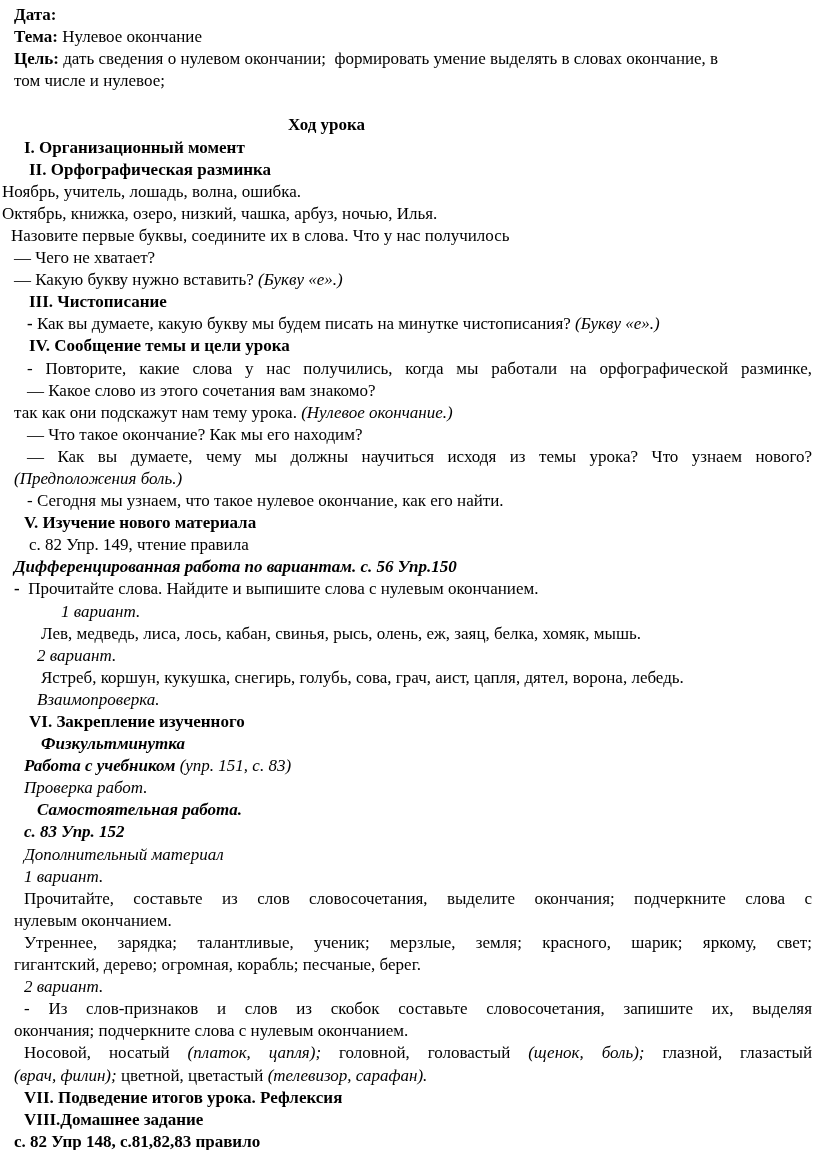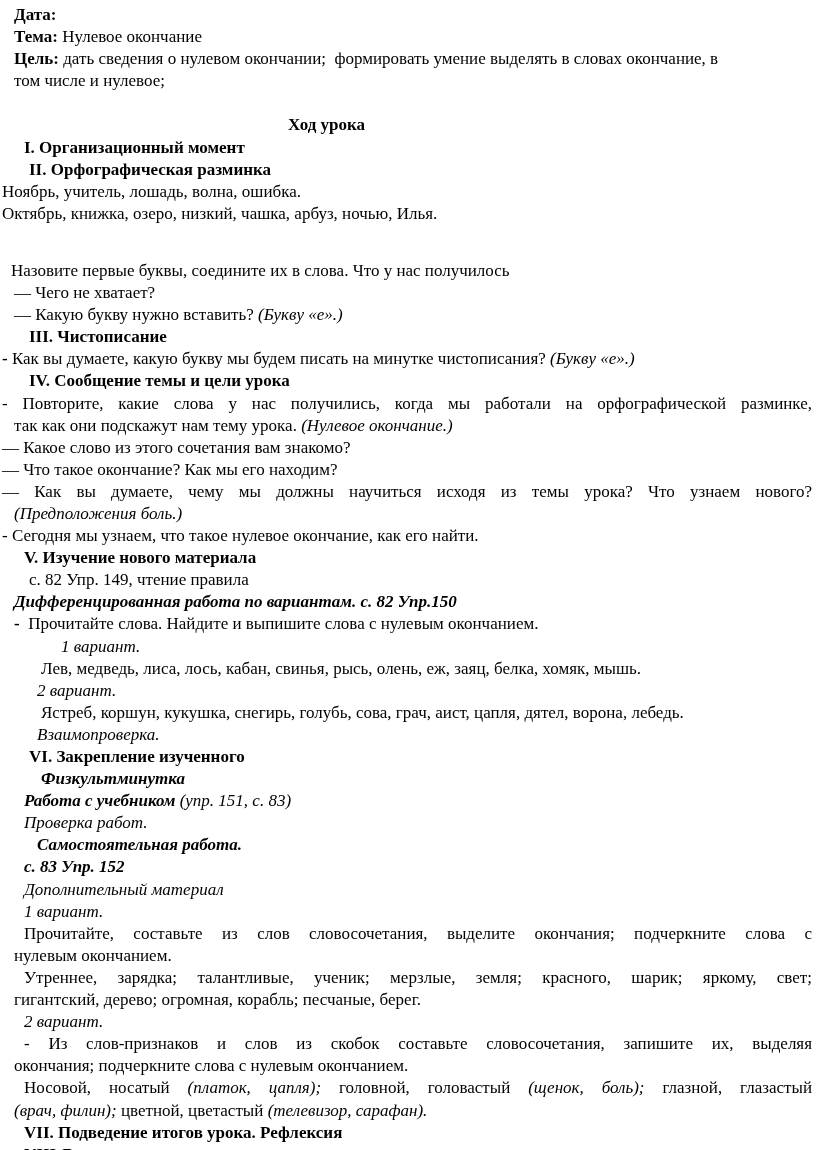--- a/index.html
+++ b/index.html
@@ -20,22 +20,22 @@
   }
   .line.j {                    
     white-space: normal;
     text-align: justify;
     text-align-last: justify;
     padding-right: 2px;
   }
   
   .i0  { padding-left: 14px; }
   .i1  { padding-left: 2px; }
-  .i1b { padding-left: 11px; margin-top: 35px; }
-  .i2  { padding-left: 2px; }
+  .i1b { padding-left: 11px; }
+  .i2  { padding-left: 14px; margin-left: 13px; }
   .i3  { padding-left: 29px; }
   .i4  { padding-left: 24px; }
   .i5  { padding-left: 37px; }
   .i6  { padding-left: 41px; }
   .i7  { padding-left: 61px; }
   .hod { padding-left: 288px; }  
   .f-b  { font-weight: 700; }
   .f-i  { font-style: italic; }
   .f-bi { font-weight: 700; font-style: italic; }
 </style>
@@ -53,29 +53,29 @@
     <div class="line i3"><span class="f-b">II. Орфографическая разминка</span></div>
     <div class="line i1"><span>Ноябрь, учитель, лошадь, волна, ошибка.</span></div>
     <div class="line i1"><span>Октябрь, книжка, озеро, низкий, чашка, арбуз, ночью, Илья.</span></div>
     <div class="line i1b"><span>Назовите первые буквы, соедините их в слова. Что у нас получилось</span></div>
     <div class="line i0"><span>— Чего не хватает?</span></div>
     <div class="line i0"><span>— Какую букву нужно вставить? </span><span class="f-i">(Букву «е».)</span></div>
     <div class="line i3"><span class="f-b">III. Чистописание</span></div>
     <div class="line i2"><span class="f-b">- </span><span>Как вы думаете, какую букву мы будем писать на минутке чистописания? </span><span class="f-i">(Букву «е».)</span></div>
     <div class="line i3"><span class="f-b">IV. Сообщение темы и цели урока</span></div>
     <div class="line i2 j"><span>- Повторите, какие слова у нас получились, когда мы работали на орфографической разминке,</span></div>
+    <div class="line i2"><span>— Какое слово из этого сочетания вам знакомо?</span></div>
     <div class="line i0"><span>так как они подскажут нам тему урока. </span><span class="f-i">(Нулевое окончание.)</span></div>
-    <div class="line i2"><span>— Какое слово из этого сочетания вам знакомо?</span></div>
     <div class="line i2"><span>— Что такое окончание? Как мы его находим?</span></div>
     <div class="line i2 j"><span>— Как вы думаете, чему мы должны научиться исходя из темы урока? Что узнаем нового?</span></div>
     <div class="line i0"><span class="f-i">(Предположения боль.)</span></div>
     <div class="line i2"><span>- Сегодня мы узнаем, что такое нулевое окончание, как его найти.</span></div>
     <div class="line i4"><span class="f-b">V. Изучение нового материала</span></div>
     <div class="line i3"><span>с. 82 Упр. 149, чтение правила</span></div>
-    <div class="line i0"><span class="f-bi">Дифференцированная работа по вариантам. с. 82 Упр.150</span></div>
+    <div class="line i0"><span class="f-bi">Дифференцированная работа по вариантам. с. 56 Упр.150</span></div>
     <div class="line i0"><span class="f-b">-  </span><span>Прочитайте слова. Найдите и выпишите слова с нулевым окончанием.</span></div>
     <div class="line i7"><span class="f-i">1 вариант.</span></div>
     <div class="line i6"><span>Лев, медведь, лиса, лось, кабан, свинья, рысь, олень, еж, заяц, белка, хомяк, мышь.</span></div>
     <div class="line i5"><span class="f-i">2 вариант.</span></div>
     <div class="line i6"><span>Ястреб, коршун, кукушка, снегирь, голубь, сова, грач, аист, цапля, дятел, ворона, лебедь.</span></div>
     <div class="line i5"><span class="f-i">Взаимопроверка.</span></div>
     <div class="line i3"><span class="f-b">VI. Закрепление изученного</span></div>
     <div class="line i6"><span class="f-bi">Физкультминутка</span></div>
     <div class="line i4"><span class="f-bi">Работа с учебником</span><span class="f-i"> (упр. 151, с. 83)</span></div>
     <div class="line i4"><span class="f-i">Проверка работ.</span></div>

